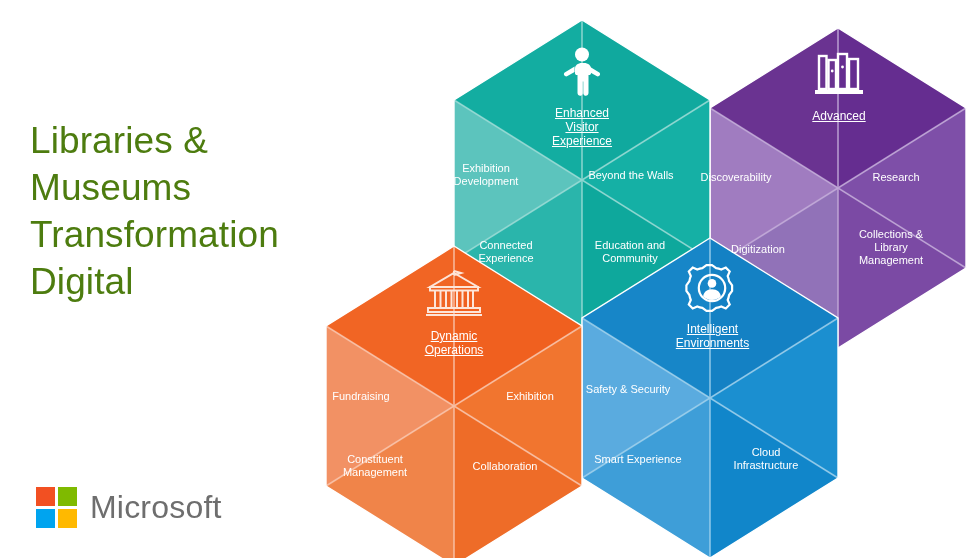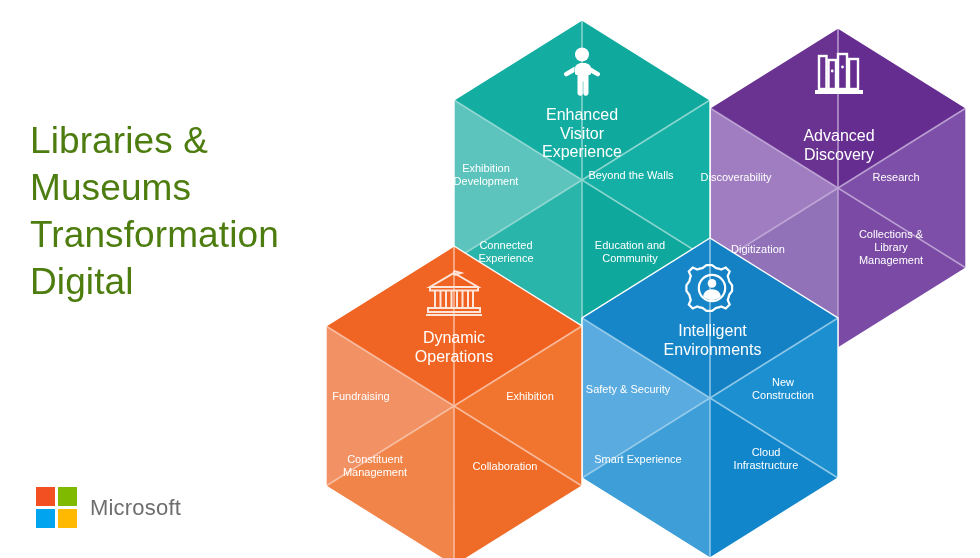--- a/index.html
+++ b/index.html
@@ -13,30 +13,30 @@
   
   #title-block{
     position:absolute;left:30px;top:118px;width:300px;
     font-size:37px;line-height:1.27;color:#4d7c0f;font-weight:400;
     letter-spacing:.1px;
   }
   #ms-logo{position:absolute;left:36px;top:487px;display:flex;align-items:center;}
   #ms-squares{width:41px;height:41px;display:grid;
     grid-template-columns:19px 19px;grid-template-rows:19px 19px;gap:3px;}
   .msq{width:19px;height:19px;}
-  #ms-word{margin-left:13px;font-size:22px;color:#6e6e6e;letter-spacing:.2px;}
+  #ms-word{margin-left:13px;font-size:32px;color:#6e6e6e;letter-spacing:.2px;}
 
   
   #diagram{position:absolute;left:318px;top:14px;width:662px;height:544px;}
   svg{display:block;overflow:visible;}
   .hexlabel{
     position:absolute;color:#ffffff;text-align:center;
     pointer-events:none;user-select:none;
   }
-  .hextitle{font-size:16px;line-height:1.17;font-weight:400;}
+  .hextitle{font-size:12px;line-height:1.17;font-weight:400;text-decoration:underline;}
   .hexsub{font-size:11px;line-height:1.2;font-weight:400;}
   .iconwrap{position:absolute;pointer-events:none;}
 </style>
 </head>
 <body>
 
 <div id="stage">
 
   <div id="title-block">
     <div>Libraries &amp;</div>
@@ -160,23 +160,22 @@
       <svg viewBox="0 0 48 46" width="48" height="46">
         <rect x="4" y="4" width="7.5" height="33" fill="none" stroke="#fff" stroke-width="2.4"></rect>
         <rect x="13.5" y="8" width="7.5" height="29" fill="none" stroke="#fff" stroke-width="2.4"></rect>
         <rect x="23" y="2" width="9" height="35" fill="none" stroke="#fff" stroke-width="2.4"></rect>
         <rect x="34" y="7" width="9" height="30" fill="none" stroke="#fff" stroke-width="2.4"></rect>
         <circle cx="17.2" cy="19" r="1.4" fill="#fff"></circle>
         <circle cx="27.5" cy="15" r="1.4" fill="#fff"></circle>
         <rect x="0" y="38" width="48" height="4" fill="#fff"></rect>
       </svg>
     </div>
-    <div class="hexlabel hextitle" style="left:451px;top:95px;width:140px;margin-top:18px;">
+    <div class="hexlabel hextitle" style="left:451px;top:95px;width:140px;">
       <div>Advanced</div>
-      <div>Discovery</div>
     </div>
     <div class="hexlabel hexsub" style="left:358px;top:157px;width:120px;">
       <div>Discoverability</div>
     </div>
     <div class="hexlabel hexsub" style="left:523px;top:157px;width:110px;">
       <div>Research</div>
     </div>
     <div class="hexlabel hexsub" style="left:385px;top:229px;width:110px;">
       <div>Digitization</div>
     </div>
@@ -227,24 +226,20 @@
         <path d="M26 27.2c-5.2 0-8.6 3.2-8.8 7.4a13.2 13.2 0 0 0 17.6 0c-.2-4.2-3.6-7.4-8.8-7.4z" fill="#fff"></path>
       </svg>
     </div>
     <div class="hexlabel hextitle" style="left:322px;top:308px;width:145px;">
       <div>Intelligent</div>
       <div>Environments</div>
     </div>
     <div class="hexlabel hexsub" style="left:245px;top:369px;width:130px;">
       <div>Safety &amp; Security</div>
     </div>
-    <div class="hexlabel hexsub" style="left:410px;top:362px;width:110px;">
-      <div>New</div>
-      <div>Construction</div>
-    </div>
     <div class="hexlabel hexsub" style="left:260px;top:439px;width:120px;">
       <div>Smart Experience</div>
     </div>
     <div class="hexlabel hexsub" style="left:388px;top:432px;width:120px;">
       <div>Cloud</div>
       <div>Infrastructure</div>
     </div>
 
   </div>
 </div>

